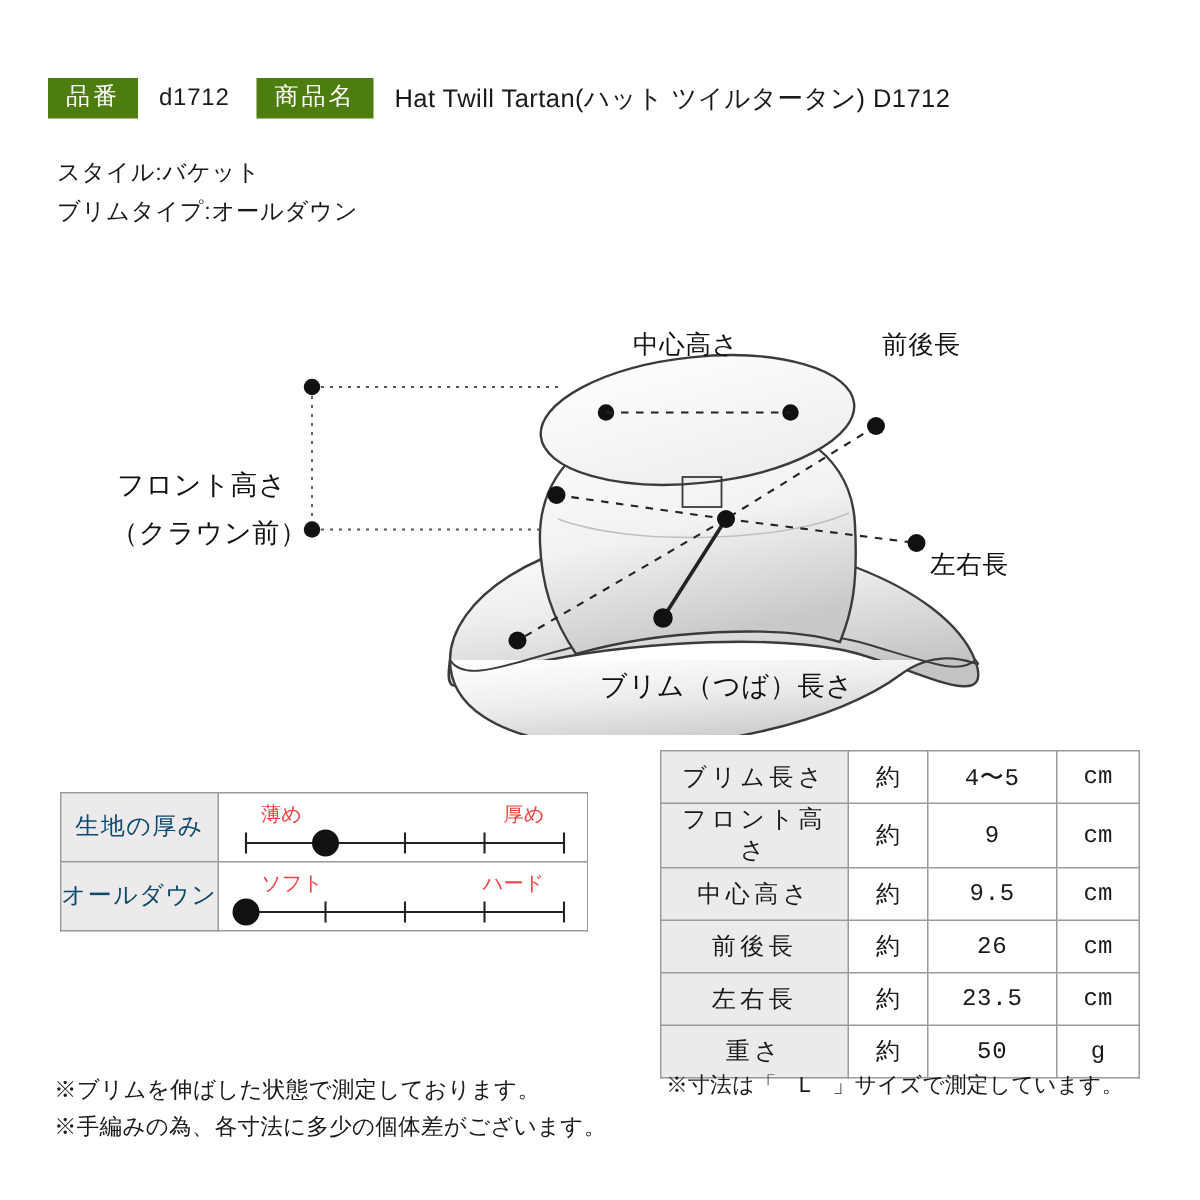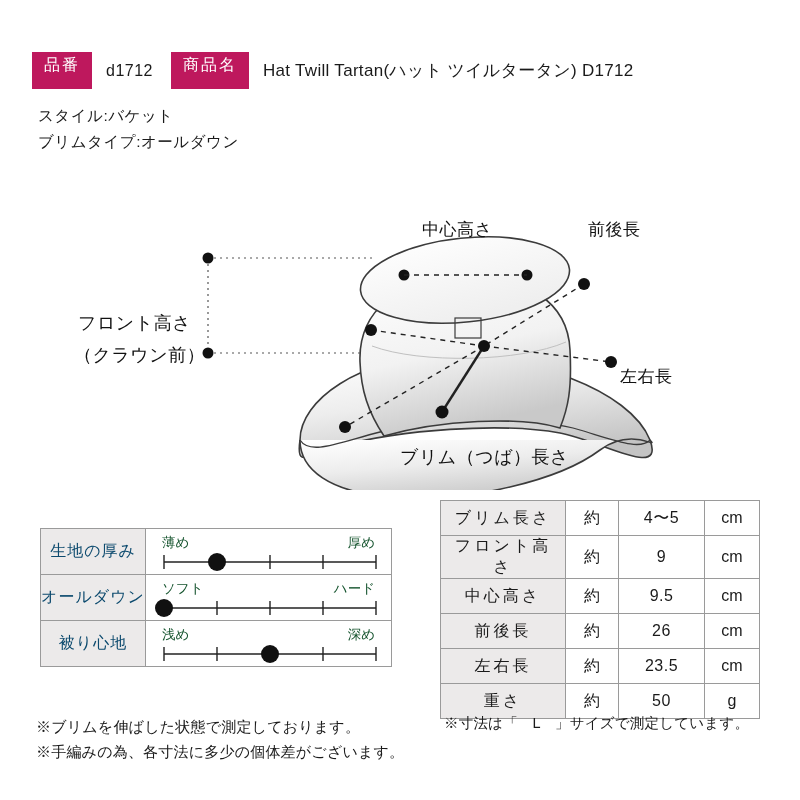--- a/index.html
+++ b/index.html
@@ -19,25 +19,25 @@
   
   .header {
     position: absolute;
     left: 32px;
     top: 52px;
     display: flex;
     align-items: center;
     gap: 0px;
   }
   .tag {
-    background: #be185d;
+    background: #4d7c0f;
     color: #ffffff;
     font-size: 16px;
     letter-spacing: 2px;
-    padding: 5px 12px 16px 12px;
+    padding: 5px 12px 6px 12px;
     line-height: 1;
     white-space: nowrap;
   }
   .tag-value {
     font-size: 16px;
     padding: 0 18px 0 14px;
     white-space: nowrap;
     letter-spacing: 0.5px;
   }
   .product-name {
@@ -104,43 +104,44 @@
   }
   .feel-scale {
     position: relative;
     background: #ffffff;
   }
   .scale-ends {
     position: absolute;
     left: 0; right: 0; top: 5px;
     display: flex;
     justify-content: space-between;
-    padding: 0 16px;
+    padding: 0 28px;
     font-size: 13.5px;
-    color: #14532d;
+    color: #ef4444;
   }
   .scale-svg {
     position: absolute;
     left: 0;
     top: 22px;
   }
 
   
   .meas-table {
     position: absolute;
     left: 440px;
     top: 500px;
     width: 320px;
     border-collapse: collapse;
   }
   .meas-table td {
     border: 1px solid #9a9a9a;
     height: 34px;
     font-size: 16px;
     padding: 0 6px;
+    font-family: Liberation Mono, monospace;
   }
   .meas-name {
     width: 112px;
     background: #eceaea;
     text-align: center;
     letter-spacing: 3px;
     font-size: 15px;
   }
   .meas-approx {
     width: 40px;
@@ -300,38 +301,20 @@
         <line x1="18" y1="11" x2="230" y2="11" stroke="#222" stroke-width="1.4"></line>
         <line x1="18" y1="4" x2="18" y2="18" stroke="#222" stroke-width="1.4"></line>
         <line x1="71" y1="4" x2="71" y2="18" stroke="#222" stroke-width="1.4"></line>
         <line x1="124" y1="4" x2="124" y2="18" stroke="#222" stroke-width="1.4"></line>
         <line x1="177" y1="4" x2="177" y2="18" stroke="#222" stroke-width="1.4"></line>
         <line x1="230" y1="4" x2="230" y2="18" stroke="#222" stroke-width="1.4"></line>
         <circle cx="18" cy="11" r="9" fill="#111"></circle>
       </svg>
     </td>
   </tr>
-  <tr>
-    <td class="feel-label">被り心地</td>
-    <td class="feel-scale">
-      <div class="scale-ends">
-        <span>浅め</span>
-        <span>深め</span>
-      </div>
-      <svg class="scale-svg" width="248" height="22">
-        <line x1="18" y1="11" x2="230" y2="11" stroke="#222" stroke-width="1.4"></line>
-        <line x1="18" y1="4" x2="18" y2="18" stroke="#222" stroke-width="1.4"></line>
-        <line x1="71" y1="4" x2="71" y2="18" stroke="#222" stroke-width="1.4"></line>
-        <line x1="124" y1="4" x2="124" y2="18" stroke="#222" stroke-width="1.4"></line>
-        <line x1="177" y1="4" x2="177" y2="18" stroke="#222" stroke-width="1.4"></line>
-        <line x1="230" y1="4" x2="230" y2="18" stroke="#222" stroke-width="1.4"></line>
-        <circle cx="124" cy="11" r="9" fill="#111"></circle>
-      </svg>
-    </td>
-  </tr>
 </tbody>
   </table>
 
 <table class="meas-table">
   <tbody>
       <tr>
     <td class="meas-name">ブリム長さ</td>
     <td class="meas-approx">約</td>
     <td class="meas-value">4〜5</td>
     <td class="meas-unit">cm</td>

